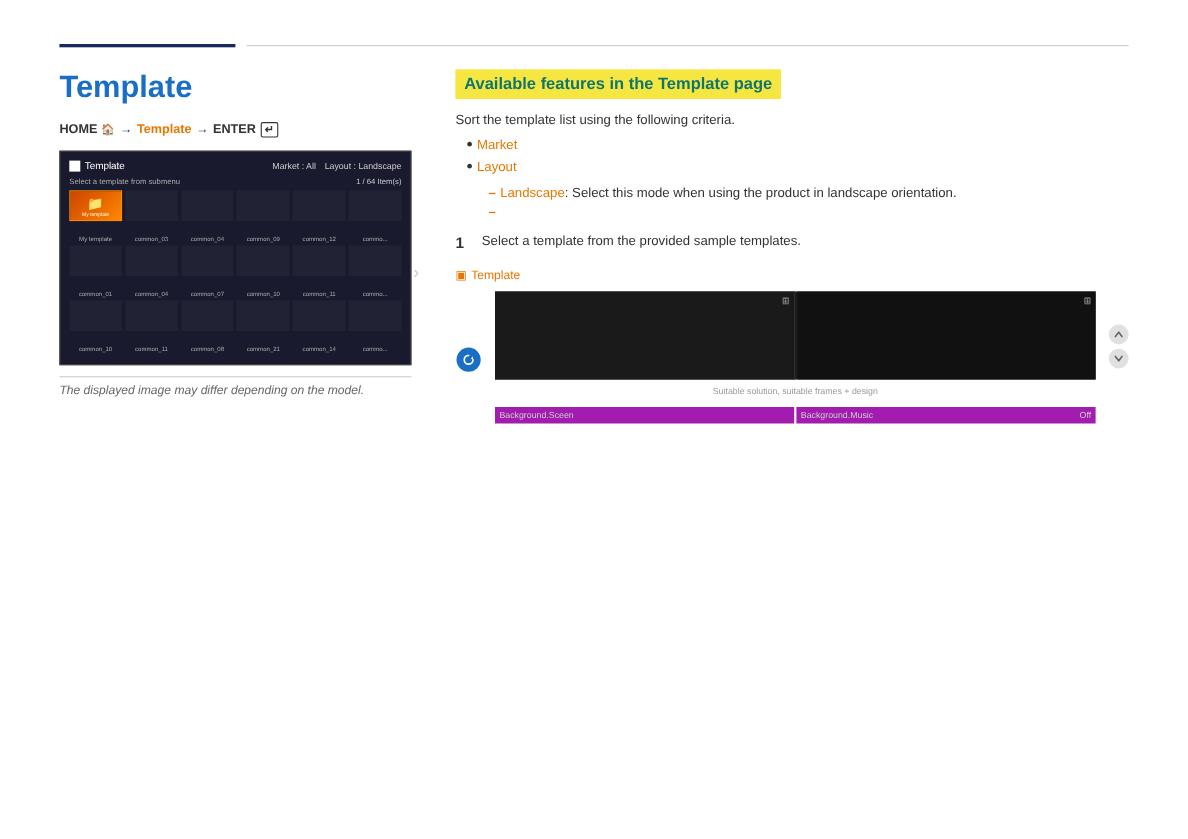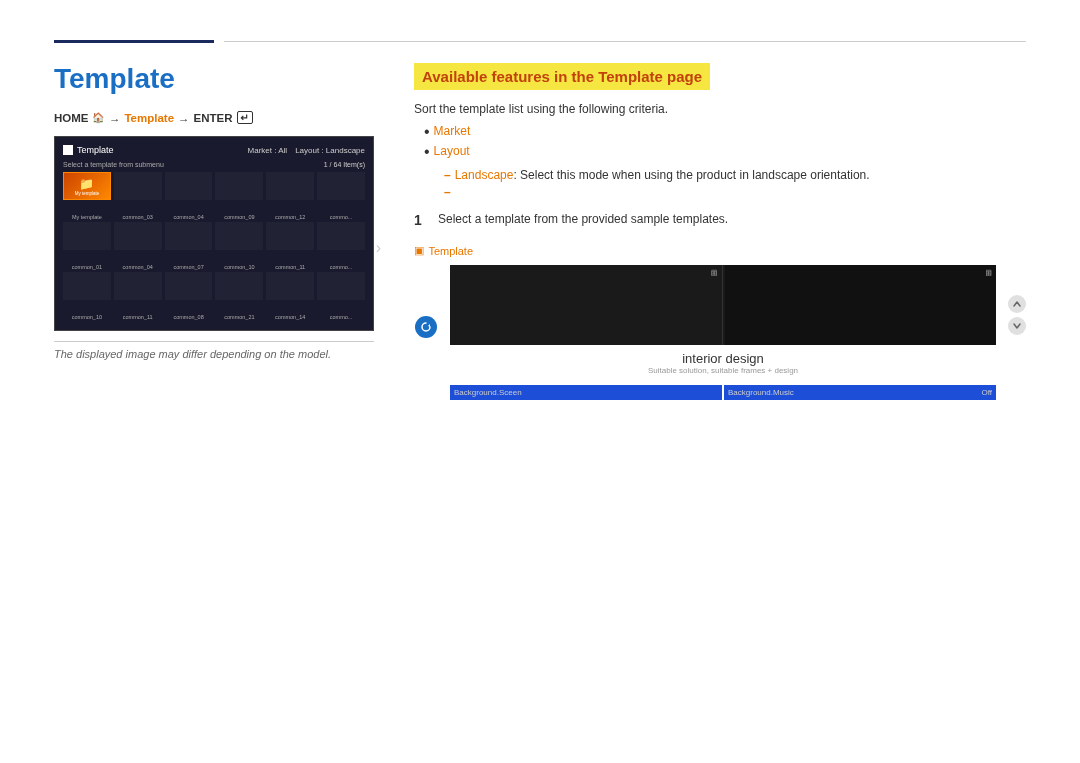--- a/index.html
+++ b/index.html
@@ -144,21 +144,21 @@
     
     .right-panel {
       flex: 1;
     }
 
     .feature-title {
       background: #f5e642;
       padding: 5px 8px;
       font-size: 15px;
       font-weight: bold;
-      color: #c2410c;
+      color: #0f766e;
       margin-bottom: 12px;
       display: inline-block;
     }
 
     .description {
       font-size: 12px;
       color: #333;
       margin-bottom: 10px;
       line-height: 1.5;
     }
@@ -334,21 +334,21 @@
     }
 
     .preview-buttons {
       display: flex;
       gap: 2px;
       margin-top: 4px;
     }
 
     .preview-btn {
       flex: 1;
-      background: #1d4ed8;
+      background: #a21caf;
       color: #ccc;
       font-size: 8px;
       padding: 3px 4px;
       text-align: left;
     }
 
     .preview-btn-value {
       float: right;
     }
 
@@ -530,21 +530,20 @@
         <div class="preview-main">
           <div class="preview-screen">
             <div class="screen-panel" style="background:#1a1a1a;border-right:1px solid #333;position:relative;">
               <span style="position:absolute;top:3px;right:4px;color:#666;font-size:8px;">⊞</span>
             </div>
             <div class="screen-panel" style="background:#111;position:relative;">
               <span style="position:absolute;top:3px;right:4px;color:#666;font-size:8px;">⊞</span>
             </div>
           </div>
           <div class="preview-text-area">
-            <div class="preview-subtitle-text">interior design</div>
             <div class="preview-small-text">Suitable solution, suitable frames + design</div>
           </div>
           <div class="preview-buttons">
             <div class="preview-btn">
               <span>Background.Sceen</span>
             </div>
             <div class="preview-btn">
               <span>Background.Music</span>
               <span class="preview-btn-value">Off</span>
             </div>

